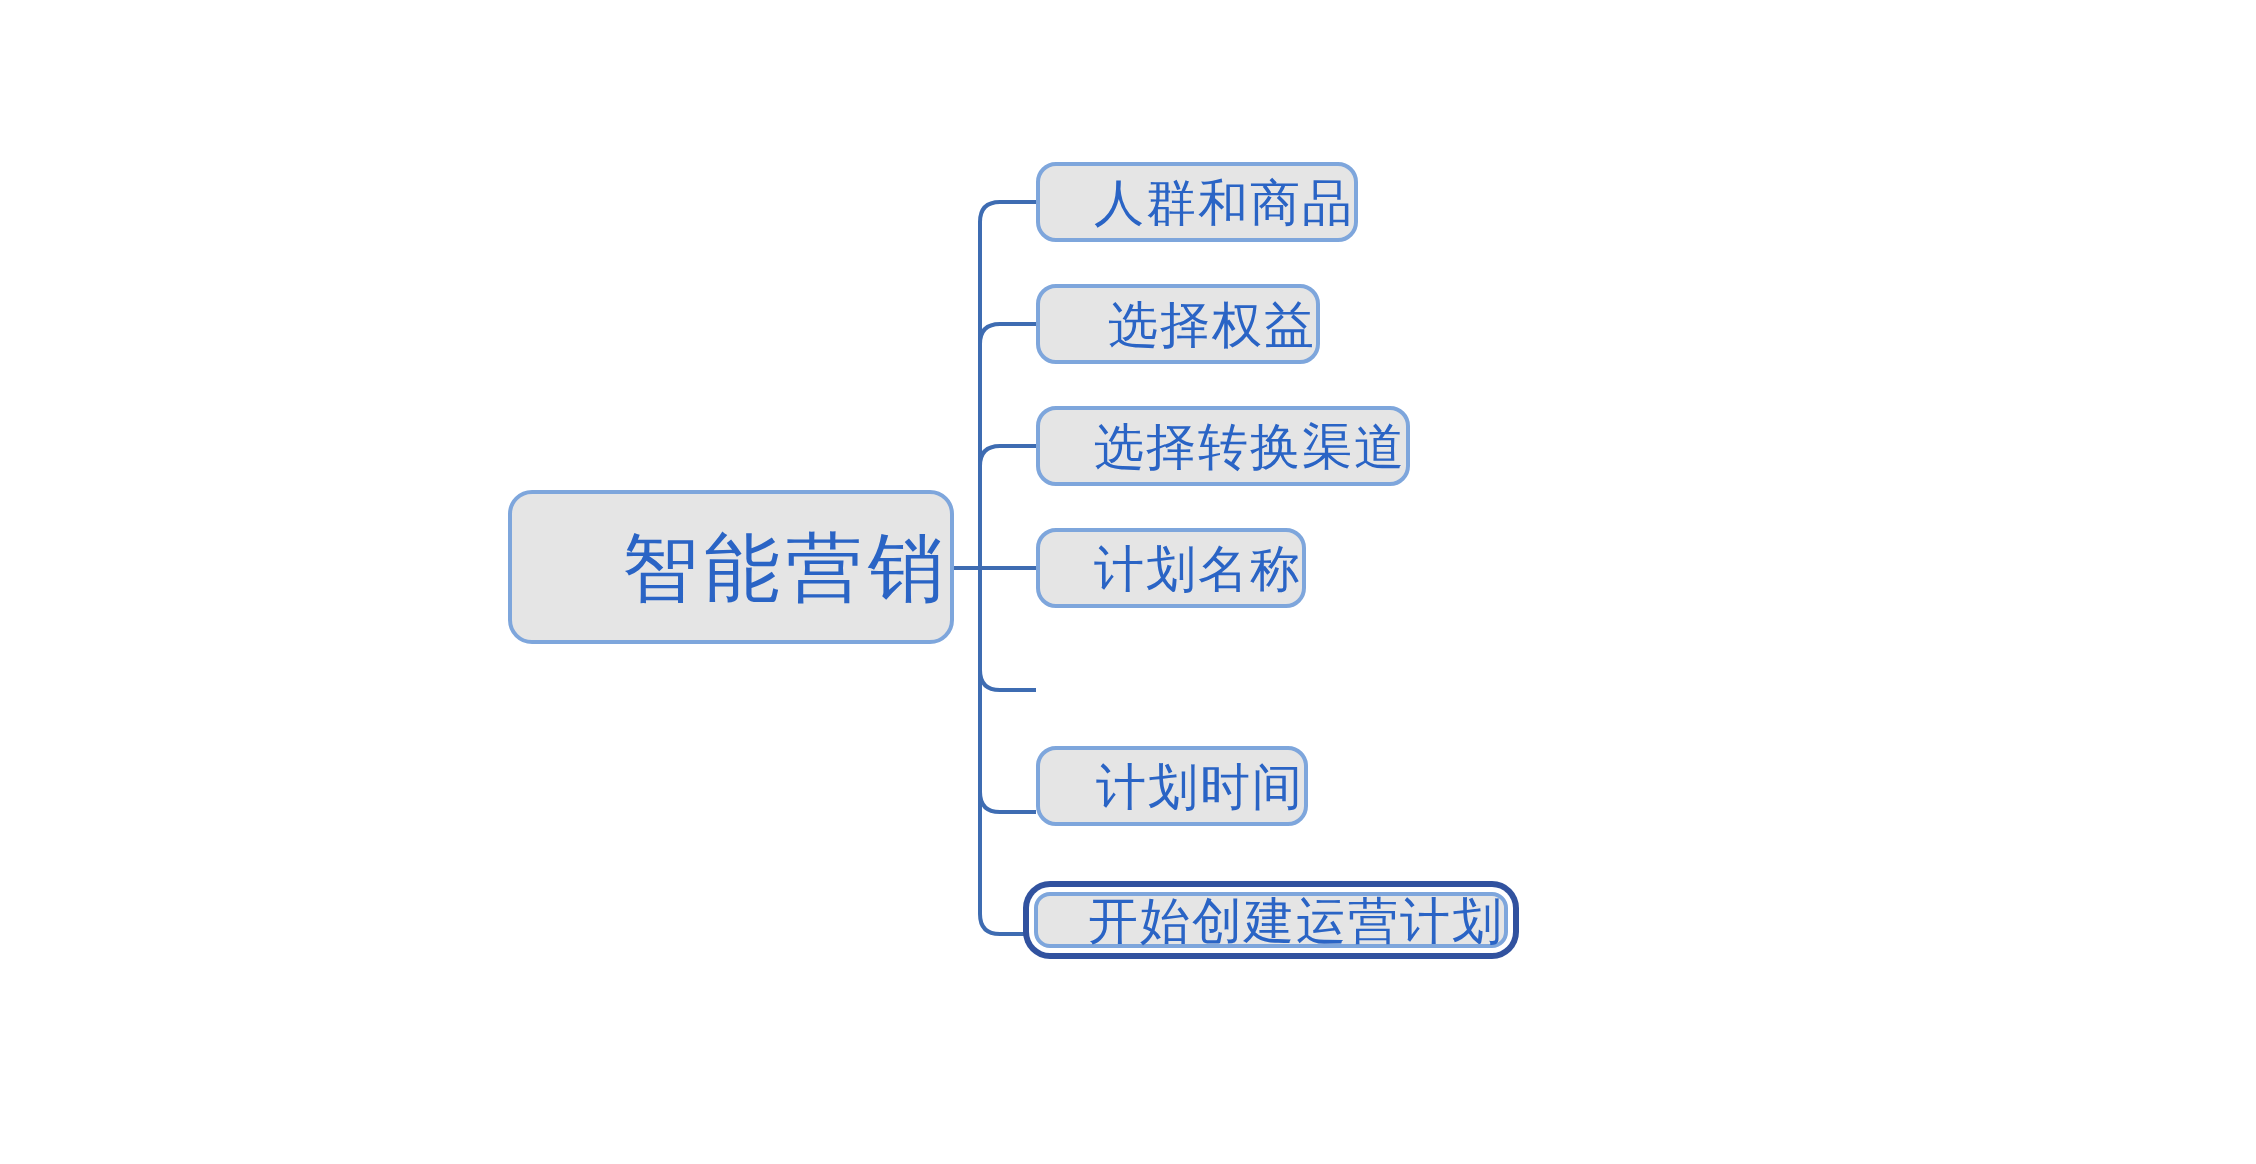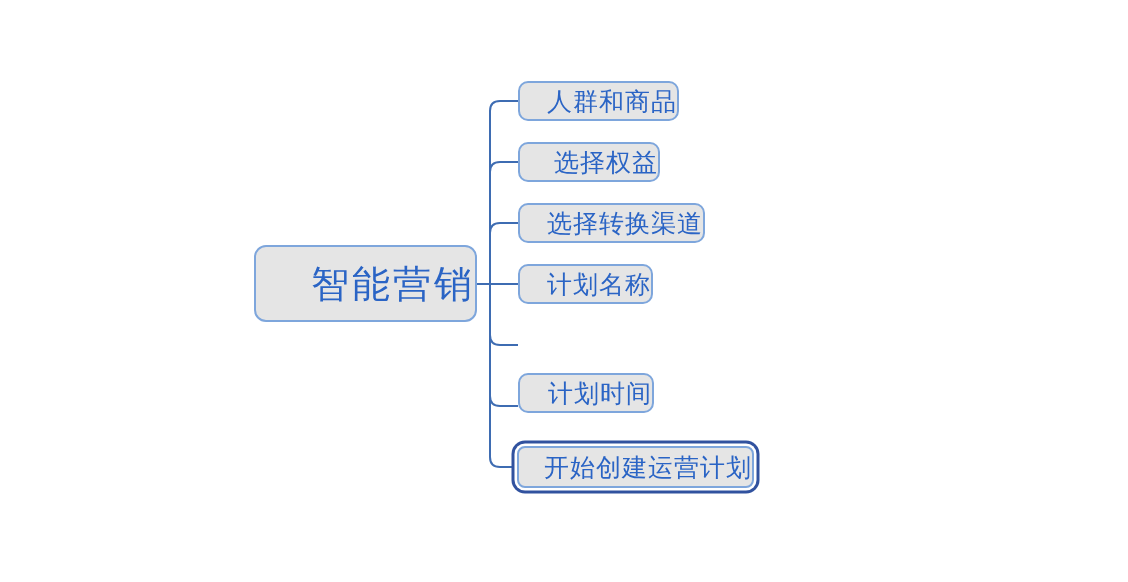--- a/index.html
+++ b/index.html
@@ -45,21 +45,21 @@
   .child{
     height:40px;font-size:25px;letter-spacing:1px;
   }
   .c1{left:518px;top:81px; width:161px;}
   .c2{left:518px;top:142px;width:142px;}
   .c3{left:518px;top:203px;width:187px;}
   .c4{left:518px;top:264px;width:135px;}
   .c5{left:518px;top:325px;width:136px;margin-top:48px;}
   .c6{left:518px;top:386px;width:135px;}
   .c7{
-    left:517px;top:446px;width:237px;height:42px;
+    left:517px;top:446px;width:237px;height:28px;
     border-radius:8px;
     box-shadow:0 0 0 2.5px #ffffff, 0 0 0 5.5px var(--selected-outline);
   }
 </style>
 </head>
 <body>
 
 <div class="canvas">
 
   <svg class="connectors" viewBox="0 0 1128 582" xmlns="http://www.w3.org/2000/svg" aria-hidden="true">

